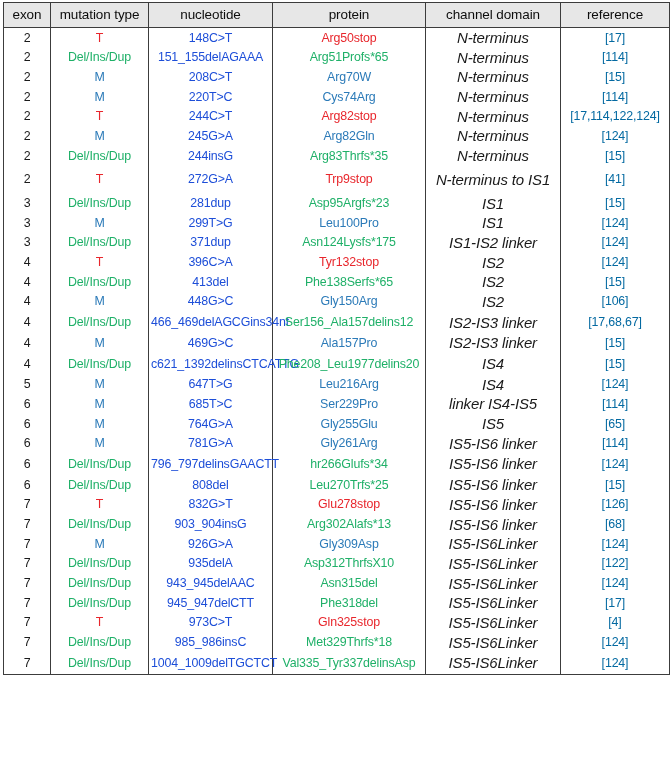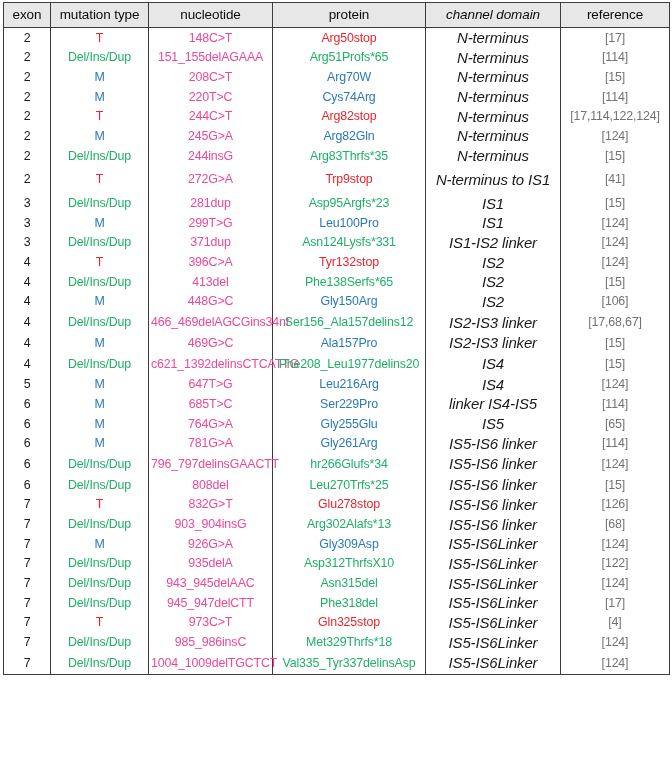--- a/index.html
+++ b/index.html
@@ -38,40 +38,40 @@
     border-right: 1px solid #3c3c3c;
     border-bottom: 1px solid #3c3c3c;
     font-weight: normal;
     font-size: 13.5px;
     color: #0d0d0d;
     text-align: center;
     padding: 4px 2px 5px 2px;
     letter-spacing: -0.1px;
   }
   thead th:last-child { border-right: none; margin-left: 12px; }
-  thead th.hdr-italic { font-style: italic; }
+  thead th.hdr-italic { }
 
   tbody td {
     border-right: 1px solid #3c3c3c;
     text-align: center;
     font-size: 12.4px;
     padding: 1px 2px 1px 2px;
     line-height: 1.18;
     vertical-align: middle;
     letter-spacing: -0.15px;
   }
   tbody td:last-child { border-right: none; }
 
   tbody tr.tall td { padding-top: 5px; padding-bottom: 5px; }
   tbody tr.two-line td { padding-top: 2px; padding-bottom: 2px; }
 
   td.col-exon { color: #1a1a1a; }
-  td.col-nuc  { color: #ec4899; }
+  td.col-nuc  { color: #1d4ed8; }
   td.col-dom  { font-style: italic; color: #1a1a1a; font-size: 15px; }
-  td.col-ref  { color: #737373; }
+  td.col-ref  { color: #0369a1; }
 
   .t-red   { color: #e8262c; }
   .t-green { color: #1fb068; margin-top: 36px; }
   .t-blue  { color: #2b7ab8; }
   .t-black { color: #1a1a1a; }
 </style>
 </head>
 <body>
 
 <div id="mutation-table-wrap">
@@ -172,21 +172,21 @@
           <td class="col-mut t-blue">M</td>
           <td class="col-nuc t-black">299T&gt;G</td>
           <td class="col-prot t-blue">Leu100Pro</td>
           <td class="col-dom t-black">IS1</td>
           <td class="col-ref t-black">[124]</td>
         </tr>
         <tr>
           <td class="col-exon t-black">3</td>
           <td class="col-mut t-green">Del/Ins/Dup</td>
           <td class="col-nuc t-black">371dup</td>
-          <td class="col-prot t-green">Asn124Lysfs*331</td>
+          <td class="col-prot t-green">Asn124Lysfs*175</td>
           <td class="col-dom t-black">IS1-IS2 linker</td>
           <td class="col-ref t-black">[124]</td>
         </tr>
         <tr>
           <td class="col-exon t-black">4</td>
           <td class="col-mut t-red">T</td>
           <td class="col-nuc t-black">396C&gt;A</td>
           <td class="col-prot t-red">Tyr132stop</td>
           <td class="col-dom t-black">IS2</td>
           <td class="col-ref t-black">[124]</td>

